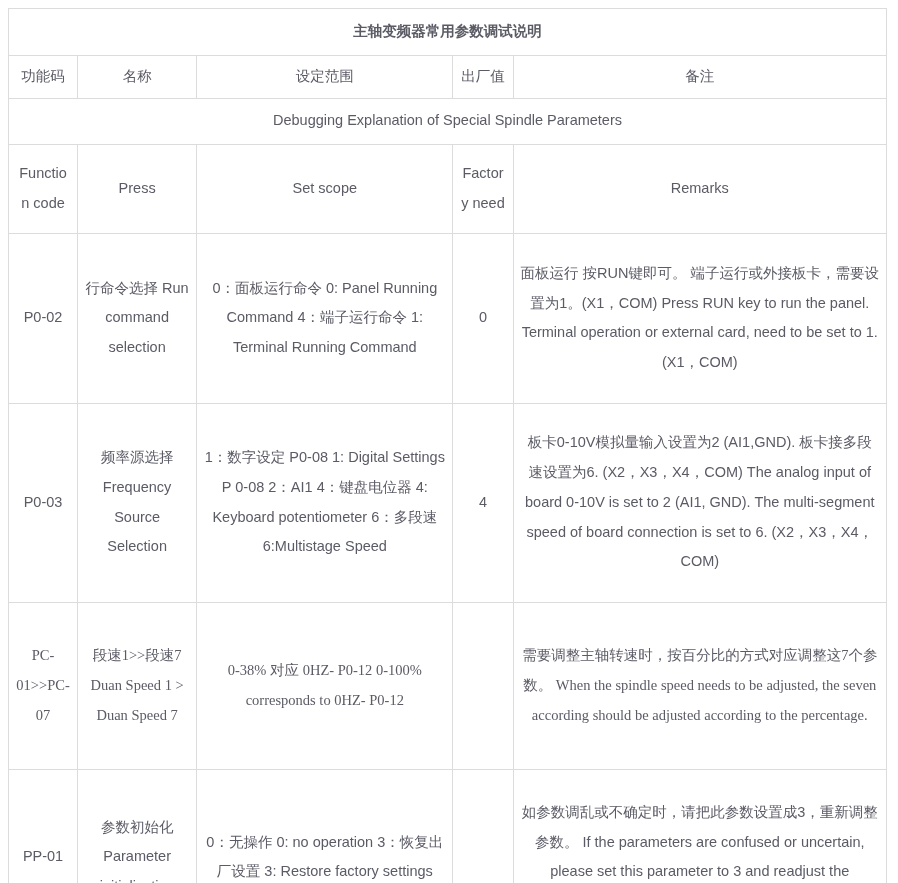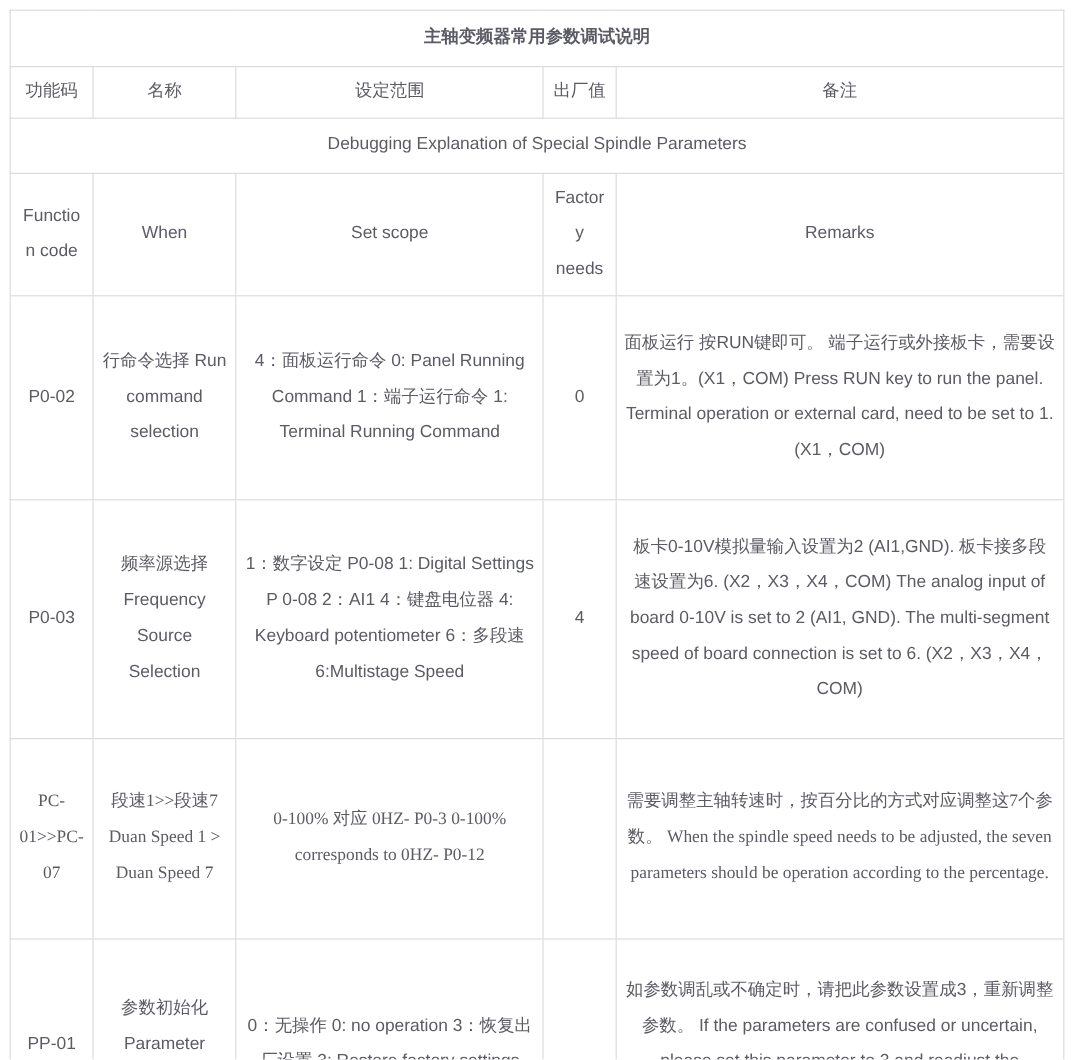--- a/index.html
+++ b/index.html
@@ -107,46 +107,46 @@
         <td class="head-cn">名称</td>
         <td class="head-cn">设定范围</td>
         <td class="head-cn">出厂值</td>
         <td class="head-cn">备注</td>
       </tr>
       <tr>
         <td class="subtitle-cell" colspan="5">Debugging Explanation of Special Spindle Parameters</td>
       </tr>
       <tr>
         <td class="head-en">Function code</td>
-        <td class="head-en">When</td>
+        <td class="head-en">Press</td>
         <td class="head-en">Set scope</td>
-        <td class="head-en">Factory needs</td>
+        <td class="head-en">Factory need</td>
         <td class="head-en">Remarks</td>
       </tr>
 
       <tr class="data-row-1">
         <td class="cell-code">P0-02</td>
         <td class="cell-name">行命令选择 Run command selection</td>
-        <td class="cell-scope">4：面板运行命令  0: Panel Running Command 1：端子运行命令  1: Terminal Running Command</td>
+        <td class="cell-scope">0：面板运行命令  0: Panel Running Command 4：端子运行命令  1: Terminal Running Command</td>
         <td class="cell-factory">0</td>
         <td class="cell-remarks">面板运行 按RUN键即可。  端子运行或外接板卡，需要设置为1。(X1，COM)  Press RUN key to run the panel. Terminal operation or external card, need to be set to 1. (X1，COM)</td>
       </tr>
       <tr class="data-row-2">
         <td class="cell-code">P0-03</td>
         <td class="cell-name">频率源选择 Frequency Source Selection</td>
         <td class="cell-scope">1：数字设定 P0-08  1: Digital Settings P 0-08 2：AI1  4：键盘电位器  4: Keyboard potentiometer  6：多段速 6:Multistage Speed</td>
         <td class="cell-factory">4</td>
         <td class="cell-remarks">板卡0-10V模拟量输入设置为2 (AI1,GND).  板卡接多段速设置为6. (X2，X3，X4，COM)   The analog input of board 0-10V is set to 2 (AI1, GND).  The multi-segment speed of board connection is set to 6. (X2，X3，X4，COM)</td>
       </tr>
       <tr class="data-row-3">
         <td class="cell-code">PC-01&gt;&gt;PC-07</td>
         <td class="cell-name">段速1&gt;&gt;段速7 Duan Speed 1 &gt; Duan Speed 7</td>
-        <td class="cell-scope">0-100% 对应 0HZ- P0-3  0-100% corresponds to  0HZ- P0-12</td>
+        <td class="cell-scope">0-38% 对应 0HZ- P0-12  0-100% corresponds to  0HZ- P0-12</td>
         <td class="cell-factory"></td>
-        <td class="cell-remarks">需要调整主轴转速时，按百分比的方式对应调整这7个参数。  When the spindle speed needs to be adjusted, the seven parameters should be operation according to the percentage.</td>
+        <td class="cell-remarks">需要调整主轴转速时，按百分比的方式对应调整这7个参数。  When the spindle speed needs to be adjusted, the seven according should be adjusted according to the percentage.</td>
       </tr>
       <tr class="data-row-4">
         <td class="cell-code">PP-01</td>
         <td class="cell-name">参数初始化 Parameter initialization</td>
         <td class="cell-scope">0：无操作  0: no operation  3：恢复出厂设置  3: Restore factory settings</td>
         <td class="cell-factory"></td>
         <td class="cell-remarks">如参数调乱或不确定时，请把此参数设置成3，重新调整参数。  If the parameters are confused or uncertain, please set this parameter to 3 and readjust the parameters.</td>
       </tr>
     </tbody>
   </table>

